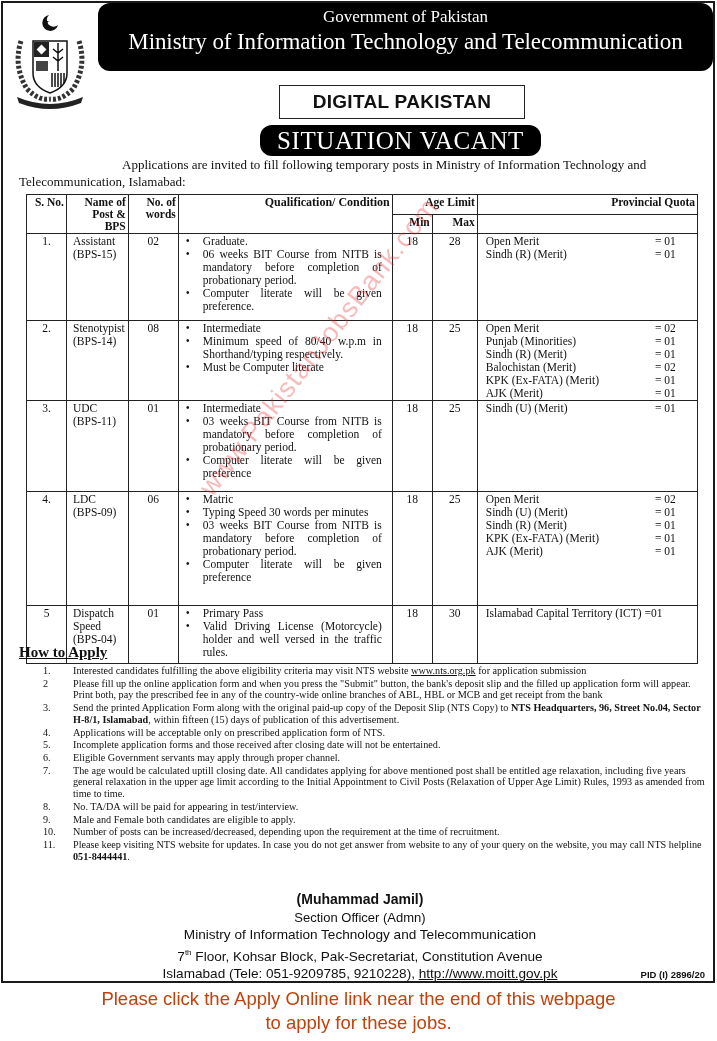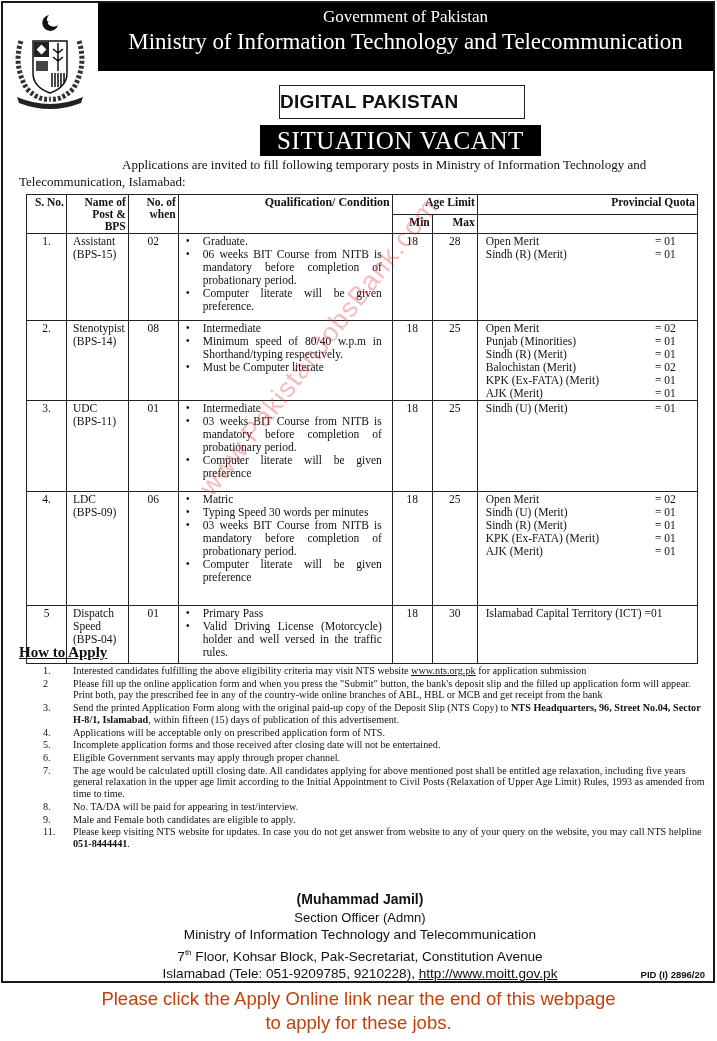--- a/index.html
+++ b/index.html
@@ -5,37 +5,37 @@
   * { box-sizing: border-box; margin: 0; padding: 0; }
   html, body { width: 717px; height: 1041px; background: #ffffff; overflow: hidden; }
   body { font-family: "Liberation Serif", serif; color: #111; position: relative; }
 
   .ad {
     position: absolute; left: 1px; top: 1px; width: 714px; height: 982px;
     border: 2px solid #1a1a1a; background: #fff;
   }
   .header-band {
     position: absolute; left: 95px; top: 0; right: 0; height: 68px;
-    background: #000; color: #fff; text-align: center;
+    background: #000; color: #fff; text-align: center; border-radius: 12px;
   }
   .header-band .gov { font-size: 17px; padding-top: 4px; line-height: 20px; }
   .header-band .ministry { font-size: 23px; line-height: 30px; letter-spacing: -0.1px; }
 
   .emblem { position: absolute; left: 6px; top: 8px; width: 82px; height: 100px; }
 
   .digital-box {
     position: absolute; left: 276px; top: 82px; width: 246px; height: 34px;
-    border: 1.5px solid #222; text-align: left;
+    border: 1.5px solid #222; text-align: center;
     font-family: "Liberation Sans", sans-serif; font-weight: bold; font-size: 19px; line-height: 31px;
     letter-spacing: 0.3px;
   }
   .vacant {
     position: absolute; left: 257px; top: 122px; width: 281px; height: 31px;
     background: #000; color: #fff; text-align: center;
-    font-size: 25px; line-height: 31px; letter-spacing: 0.6px;
+    font-size: 25px; line-height: 31px; letter-spacing: 0.6px; border-radius: 12px;
   }
 
   .intro {
     position: absolute; left: 16px; top: 153px; width: 690px;
     font-size: 13px; line-height: 17px; text-indent: 103px;
   }
 
   table.posts {
     position: absolute; left: 23px; top: 191px; width: 672px;
     border-collapse: collapse; font-size: 11.5px; line-height: 13px;
@@ -116,21 +116,21 @@
   <div class="digital-box">DIGITAL PAKISTAN</div>
   <div class="vacant">SITUATION VACANT</div>
 
   <p class="intro">Applications are invited to fill following temporary posts in Ministry of Information Technology and Telecommunication, Islamabad:</p>
 
   <table class="posts">
     <thead>
       <tr>
         <th rowspan="2">S. No.</th>
         <th rowspan="2">Name of Post &amp; BPS</th>
-        <th rowspan="2">No. of when</th>
+        <th rowspan="2">No. of words</th>
         <th rowspan="2" style="font-size:12px;">Qualification/ Condition</th>
         <th colspan="2">Age Limit</th>
         <th>Provincial Quota</th>
       </tr>
       <tr>
         <th>Min</th>
         <th>Max</th>
         <th></th>
       </tr>
     </thead>
@@ -302,20 +302,21 @@
   <ol class="steps">
     <li><span class="num">1.</span><span>Interested candidates fulfilling the above eligibility criteria may visit NTS website </span><span class="u">www.nts.org.pk</span><span> for application submission</span></li>
     <li><span class="num">2</span><span>Please fill up the online application form and when you press the "Submit" button, the bank's deposit slip and the filled up application form will appear. Print both, pay the prescribed fee in any of the country-wide online branches of ABL, HBL or MCB and get receipt from the bank</span></li>
     <li><span class="num">3.</span><span>Send the printed Application Form along with the original paid-up copy of the Deposit Slip (NTS Copy) to </span><span class="b">NTS Headquarters, 96, Street No.04, Sector H-8/1, Islamabad</span><span>, within fifteen (15) days of publication of this advertisement.</span></li>
     <li><span class="num">4.</span><span>Applications will be acceptable only on prescribed application form of NTS.</span></li>
     <li><span class="num">5.</span><span>Incomplete application forms and those received after closing date will not be entertained.</span></li>
     <li><span class="num">6.</span><span>Eligible Government servants may apply through proper channel.</span></li>
     <li><span class="num">7.</span><span>The age would be calculated uptill closing date. All candidates applying for above mentioned post shall be entitled age relaxation, including five years general relaxation in the upper age limit according to the Initial Appointment to Civil Posts (Relaxation of Upper Age Limit) Rules, 1993 as amended from time to time.</span></li>
     <li><span class="num">8.</span><span>No. TA/DA will be paid for appearing in test/interview.</span></li>
     <li><span class="num">9.</span><span>Male and Female both candidates are eligible to apply.</span></li>
+    <li><span class="num">10.</span><span>Number of posts can be increased/decreased, depending upon the requirement at the time of recruitment.</span></li>
     <li><span class="num">11.</span><span>Please keep visiting NTS website for updates. In case you do not get answer from website to any of your query on the website, you may call NTS helpline </span><span class="b">051-8444441</span><span>.</span></li>
   </ol>
 
   <div class="signature">
     <div class="name">(Muhammad Jamil)</div>
     <div>Section Officer (Admn)</div>
     <div class="addr2">Ministry of Information Technology and Telecommunication</div>
     <div class="addr2"><span>7</span><sup style="font-size:8px;margin-top:15px;">th</sup><span> Floor, Kohsar Block, Pak-Secretariat, Constitution Avenue</span></div>
     <div class="addr3"><span>Islamabad (Tele: 051-9209785, 9210228), </span><span class="u">http://www.moitt.gov.pk</span></div>
   </div>

